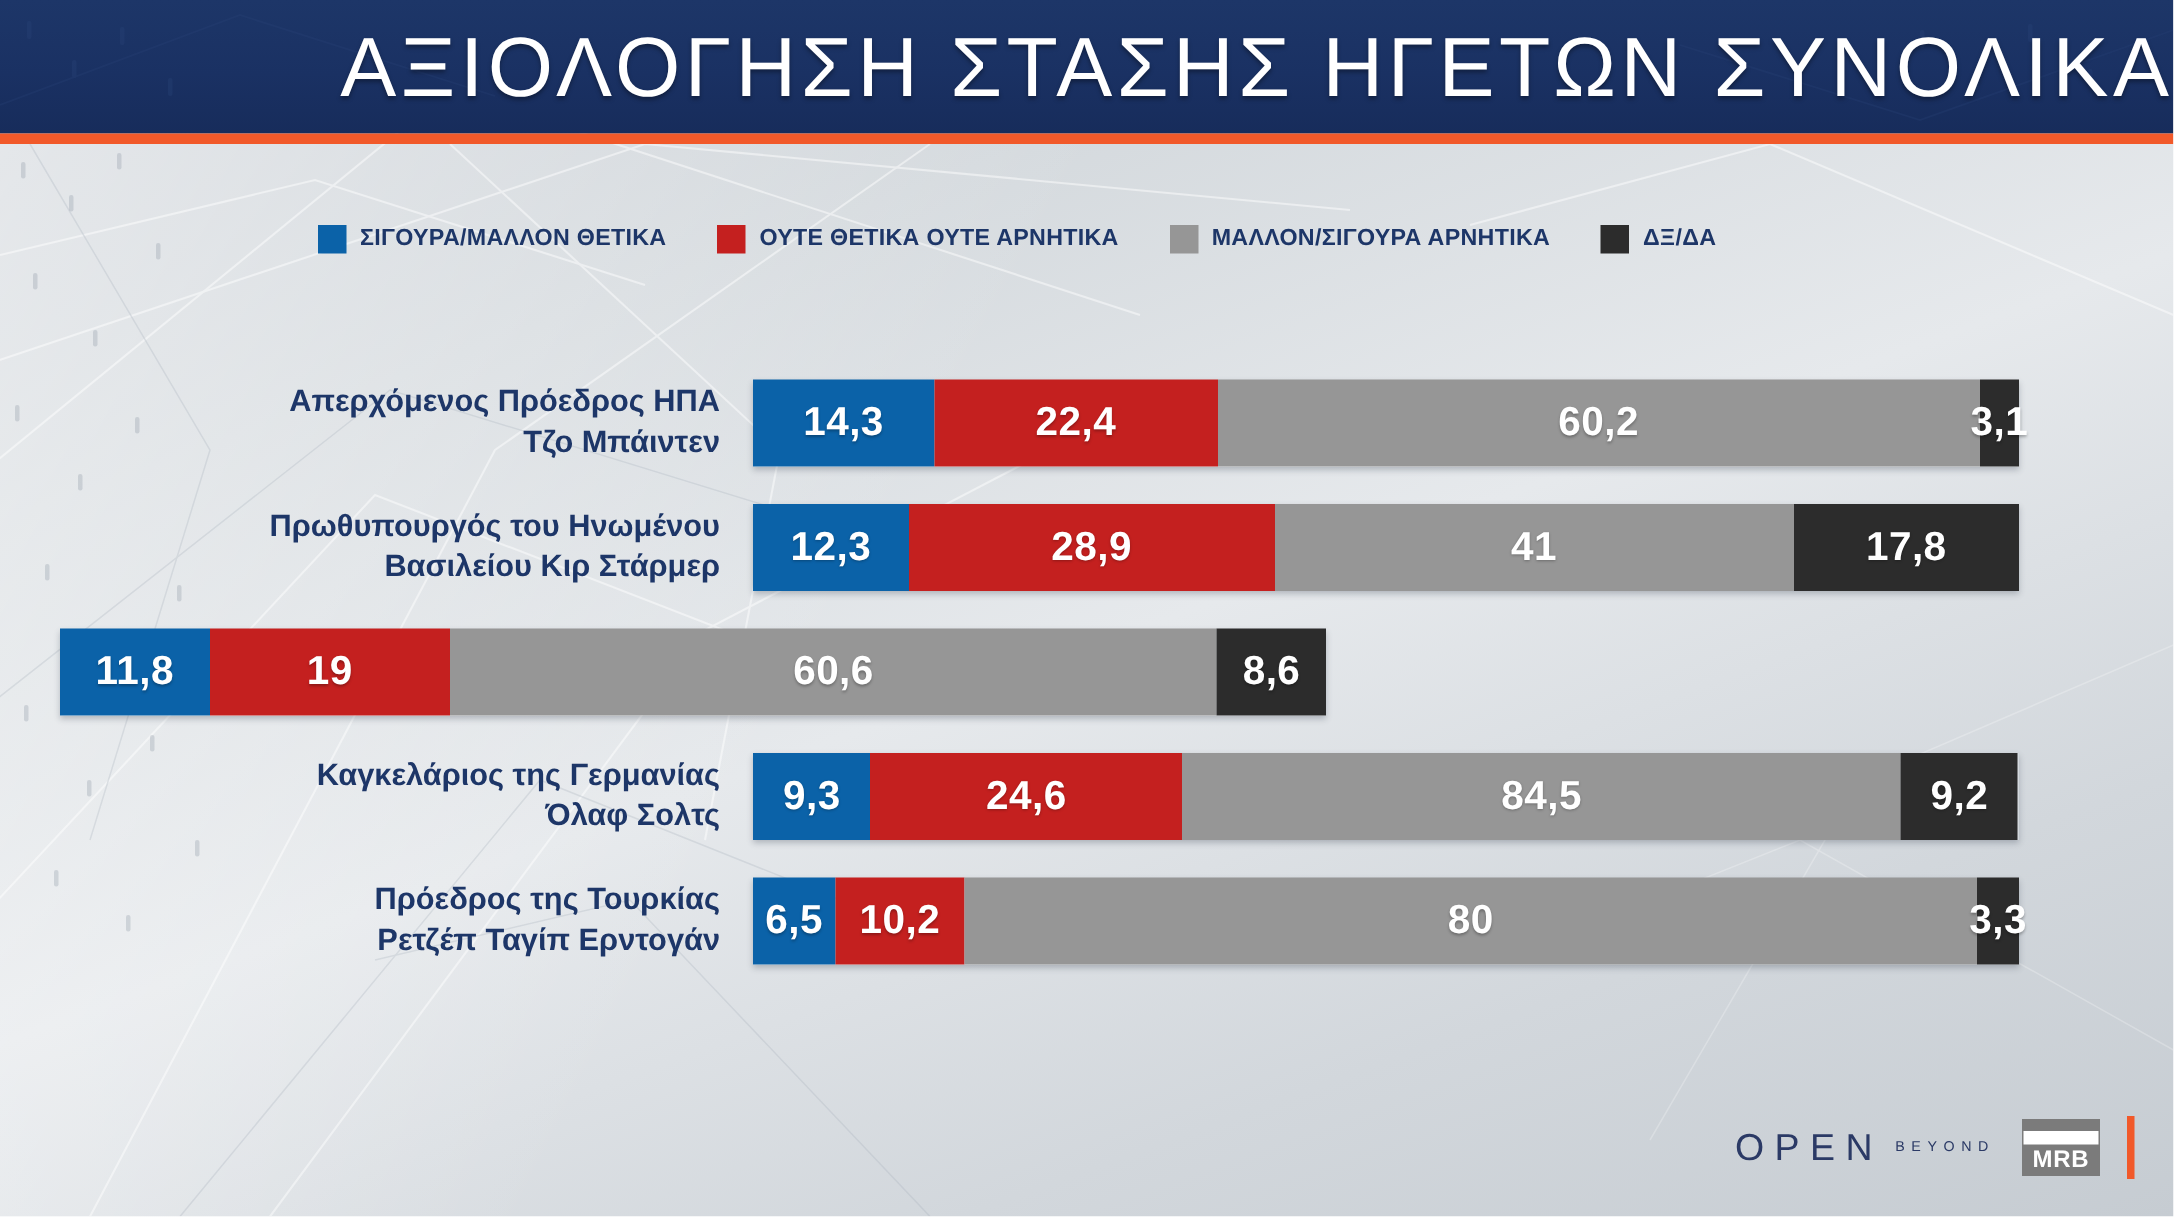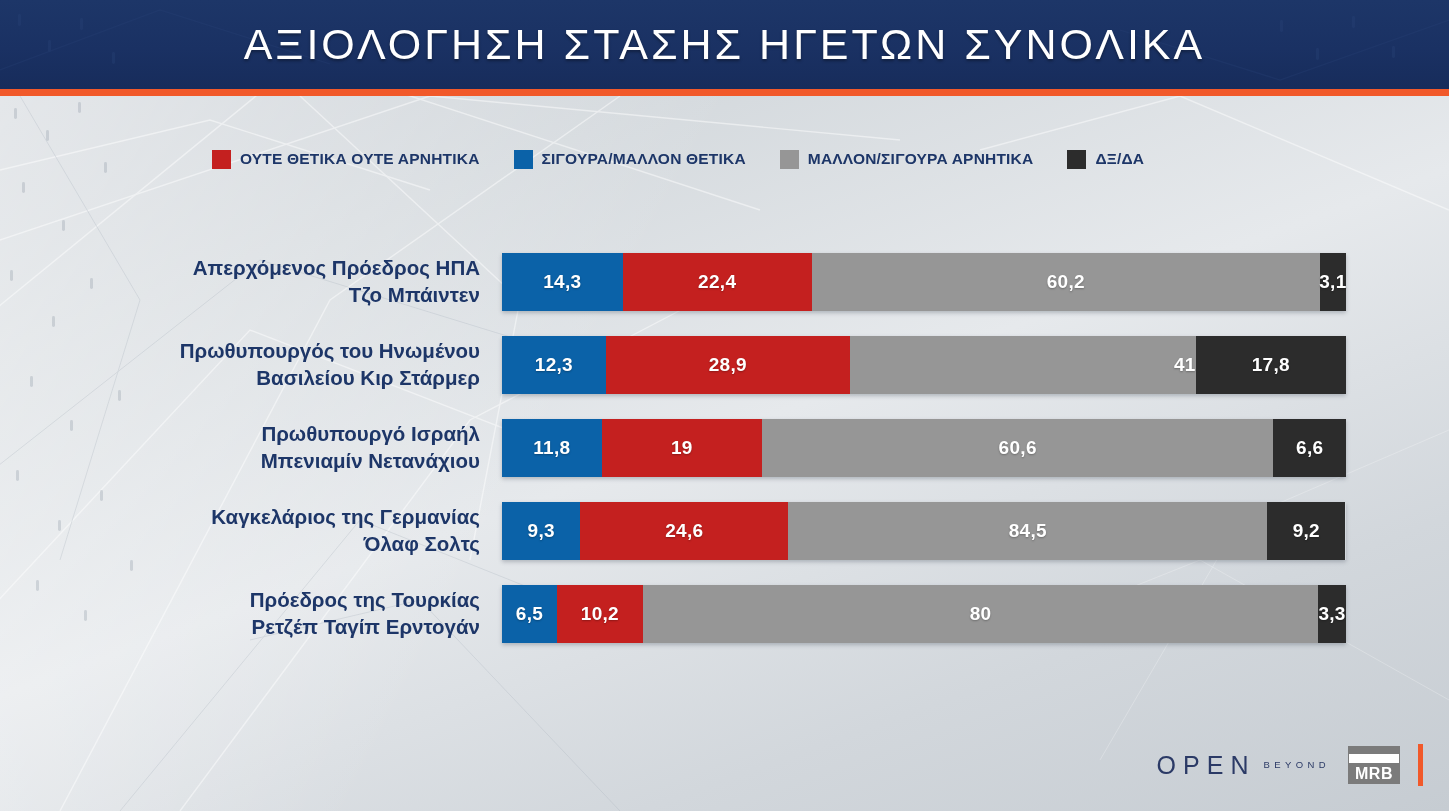--- a/index.html
+++ b/index.html
@@ -47,24 +47,24 @@
     overflow: hidden;
   }
   #header .hdr-texture {
     position: absolute;
     inset: 0;
     opacity: 0.35;
   }
   #page-title {
     position: relative;
     width: 100%;
-    text-align: center;
+    text-align: right;
     line-height: 89px;
     color: #ffffff;
-    font-size: 43px;
+    font-size: 56px;
     font-weight: 400;
     letter-spacing: 3.0px;
     text-shadow: 0 2px 3px rgba(0,0,0,0.35);
     white-space: nowrap;
   }
   #accent-bar {
     position: absolute;
     left: 0; top: 89px;
     width: 1449px;
     height: 7px;
@@ -136,21 +136,21 @@
   .seg {
     position: relative;
     display: flex;
     align-items: center;
     justify-content: center;
     overflow: visible;
     min-width: 0;
   }
   .seg-value {
     color: #ffffff;
-    font-size: 19px;
+    font-size: 27px;
     font-weight: bold;
     letter-spacing: 0.3px;
     line-height: 1;
     white-space: nowrap;
     text-shadow: 0 1px 2px rgba(0,0,0,0.28);
   }
   .seg.s-positive { background: #0b62a8; }
   .seg.s-neutral  { background: #c4201f; }
   .seg.s-negative { background: #969696; }
   .seg.s-dk       { background: #2c2c2c; }
@@ -286,26 +286,26 @@
         <path d="M0 70 L160 10 L330 64"></path>
         <path d="M1449 20 L1280 80 L1120 30"></path>
       </g>
     </svg>
     <div id="page-title">ΑΞΙΟΛΟΓΗΣΗ ΣΤΑΣΗΣ ΗΓΕΤΩΝ ΣΥΝΟΛΙΚΑ</div>
   </div>
   <div id="accent-bar"></div>
 
   <div id="legend">
     <div class="legend-item">
+      <span class="legend-swatch" style="background:#0b62a8"></span>
+      <span class="legend-label">ΣΙΓΟΥΡΑ/ΜΑΛΛΟΝ ΘΕΤΙΚΑ</span>
+    </div>
+    <div class="legend-item">
       <span class="legend-swatch" style="background:#c4201f"></span>
       <span class="legend-label">ΟΥΤΕ ΘΕΤΙΚΑ ΟΥΤΕ ΑΡΝΗΤΙΚΑ</span>
-    </div>
-    <div class="legend-item">
-      <span class="legend-swatch" style="background:#0b62a8"></span>
-      <span class="legend-label">ΣΙΓΟΥΡΑ/ΜΑΛΛΟΝ ΘΕΤΙΚΑ</span>
     </div>
     <div class="legend-item">
       <span class="legend-swatch" style="background:#969696"></span>
       <span class="legend-label">ΜΑΛΛΟΝ/ΣΙΓΟΥΡΑ ΑΡΝΗΤΙΚΑ</span>
     </div>
     <div class="legend-item">
       <span class="legend-swatch" style="background:#2c2c2c"></span>
       <span class="legend-label">ΔΞ/ΔΑ</span>
     </div>
   </div>
@@ -334,44 +334,42 @@
     <div class="row">
       <div class="row-label">Πρωθυπουργός του Ηνωμένου
 Βασιλείου Κιρ Στάρμερ</div>
       <div class="bar-track">
         <div class="seg s-positive" style="flex: 0 0 12.3%; align-items: center;">
           <span class="seg-value">12,3</span>
         </div>
         <div class="seg s-neutral" style="flex: 0 0 28.9%;">
           <span class="seg-value">28,9</span>
         </div>
-        <div class="seg s-negative" style="flex: 0 0 41%; justify-content: flex-end;">
+        <div class="seg s-negative" style="flex: 0 0 41%;">
           <span class="seg-value">41</span>
         </div>
         <div class="seg s-dk" style="flex: 0 0 17.8%;">
           <span class="seg-value">17,8</span>
         </div>
       </div>
     </div>
 
     <div class="row">
-      <div class="row-label">Πρωθυπουργό Ισραήλ
-Μπενιαμίν Νετανάχιου</div>
       <div class="bar-track">
         <div class="seg s-positive" style="flex: 0 0 11.8%;">
           <span class="seg-value">11,8</span>
         </div>
         <div class="seg s-neutral" style="flex: 0 0 19%;">
           <span class="seg-value">19</span>
         </div>
         <div class="seg s-negative" style="flex: 0 0 60.6%;">
           <span class="seg-value">60,6</span>
         </div>
         <div class="seg s-dk" style="flex: 0 0 8.6%;">
-          <span class="seg-value">6,6</span>
+          <span class="seg-value">8,6</span>
         </div>
       </div>
     </div>
 
     <div class="row">
       <div class="row-label">Καγκελάριος της Γερμανίας
 Όλαφ Σολτς</div>
       <div class="bar-track">
         <div class="seg s-positive" style="flex: 0 0 9.3%;">
           <span class="seg-value">9,3</span>

